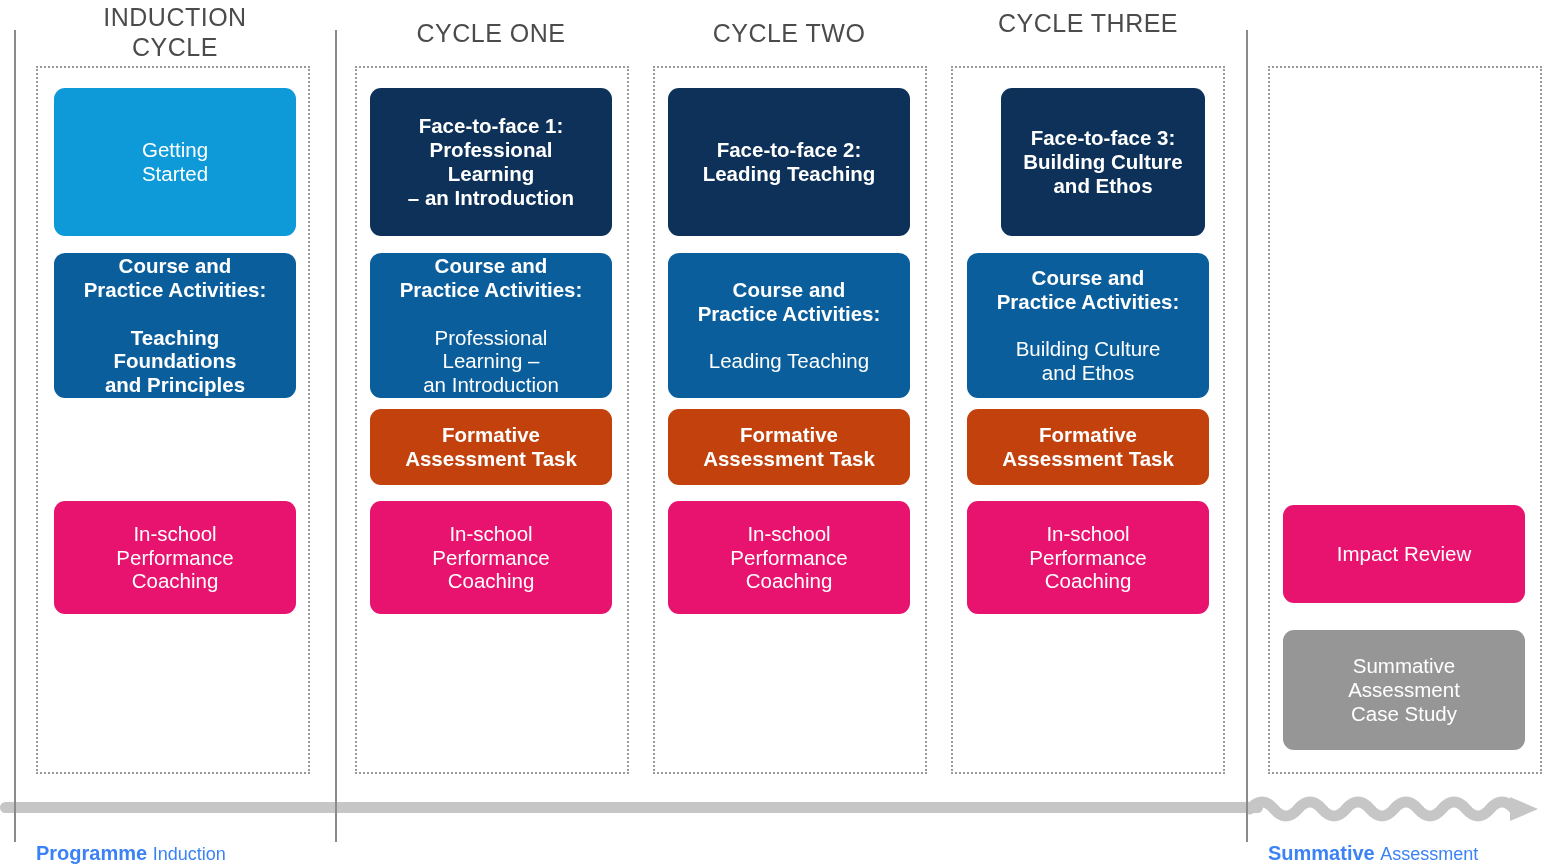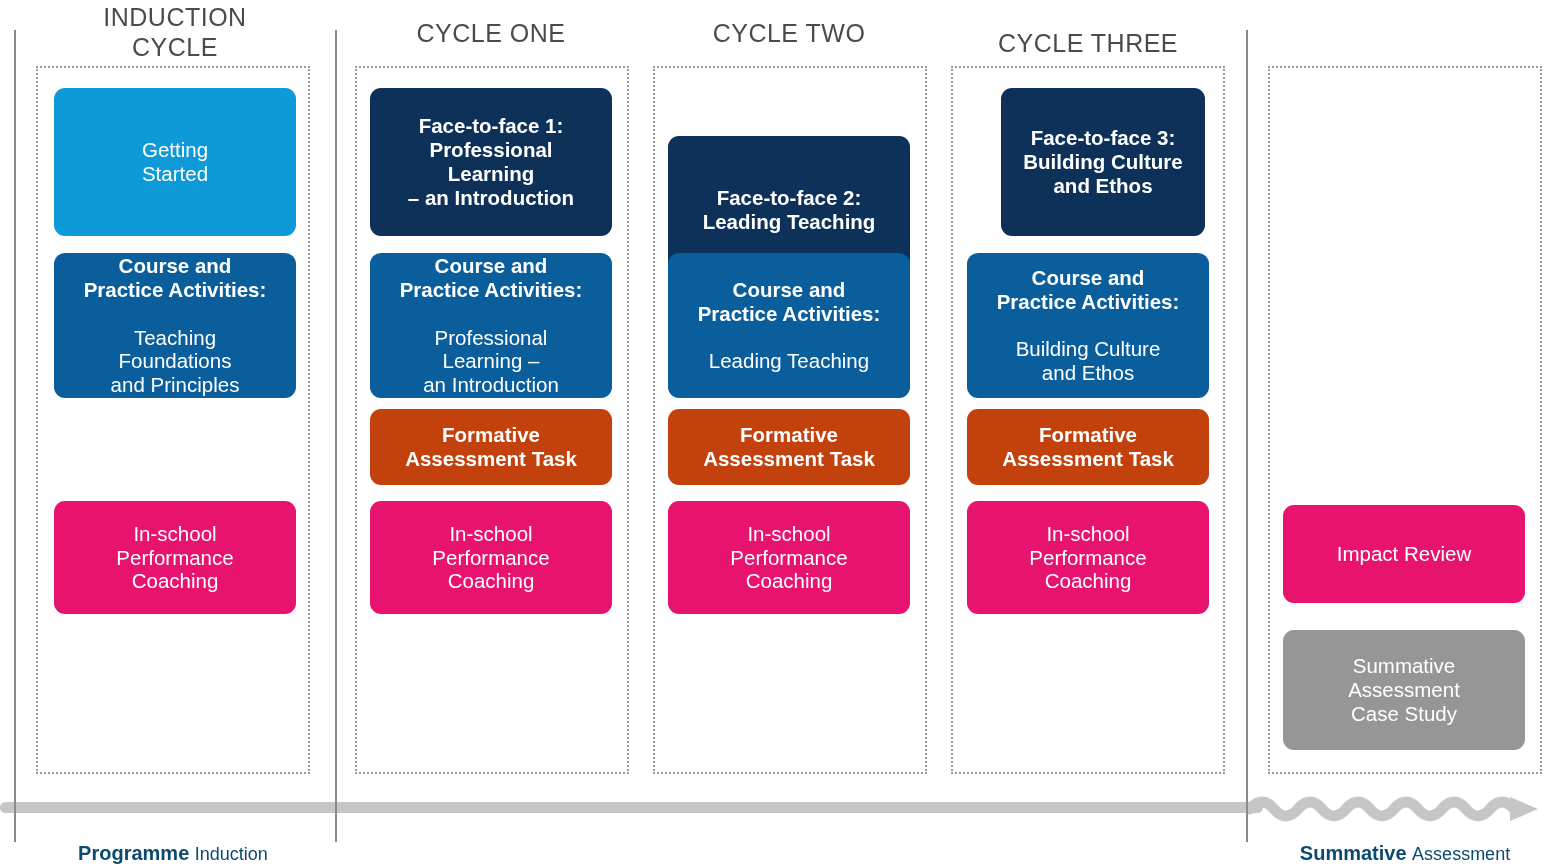--- a/index.html
+++ b/index.html
@@ -75,38 +75,37 @@
     height: 11px;
   }
   .wave-wrap { position: absolute; }
   .tl-tick {
     position: absolute;
     width: 2px;
     background: #8a8a8a;
   }
   .tl-label {
     position: absolute;
-    text-align: center;
     font-size: 20px;
-    color: #0c4a6e;
+    color: #3b82f6;
     white-space: nowrap;
   }
   .tl-label .b { font-weight: 700; }
   .tl-label .r { font-weight: 400; font-size: 18px; }
 </style>
 </head>
 <body>
 
 <div id="stage">
 
   <div class="col-header" style="left: 42px; top: 2px; width: 266px; white-space: pre-line; display: block;">INDUCTION
 CYCLE</div>
   <div class="col-header" style="left:358px; top:18px; width:266px;">CYCLE ONE</div>
   <div class="col-header" style="left:656px; top:18px; width:266px;">CYCLE TWO</div>
-  <div class="col-header" style="left:955px; top:28px; width:266px;">CYCLE THREE</div>
+  <div class="col-header" style="left:955px; top:8px; width:266px;">CYCLE THREE</div>
 
   <div class="vrule" style="left:14px;   top:30px; height:812px;"></div>
   <div class="vrule" style="left:335px;  top:30px; height:812px;"></div>
   <div class="vrule" style="left:1246px; top:30px; height:812px;"></div>
 
   <div class="dotted-col" style="left:36px;  top:66px; width:274px; height:708px;"></div>
   <div class="dotted-col" style="left:355px; top:66px; width:274px; height:708px;"></div>
   <div class="dotted-col" style="left:653px; top:66px; width:274px; height:708px;"></div>
   <div class="dotted-col" style="left:951px; top:66px; width:274px; height:708px;"></div>
   <div class="dotted-col" style="left:1268px; top:66px; width:274px; height:708px;"></div>
@@ -115,21 +114,21 @@
     <span class="ctext">
       <span class="r" style="white-space: pre-line; display: block;">Getting
 Started</span>
     </span>
   </div>
 
   <div class="card c-blue" style="left:54px; top:253px; width:242px; height:145px;">
     <span class="ctext">
       <span class="b" style="white-space: pre-line; display: block;">Course and
 Practice Activities:</span><br>
-      <span class="r" style="white-space: pre-line; display: block;">Teaching
+      <span class="r" style="white-space: pre-line; display: block; font-weight: bold;">Teaching
 Foundations
 and Principles</span>
     </span>
   </div>
 
   <div class="card c-pink" style="left:54px; top:501px; width:242px; height:113px;">
     <span class="ctext">
       <span class="r" style="white-space: pre-line; display: block;">In-school
 Performance
 Coaching</span>
@@ -163,21 +162,21 @@
   </div>
 
   <div class="card c-pink" style="left:370px; top:501px; width:242px; height:113px;">
     <span class="ctext">
       <span class="r" style="white-space: pre-line; display: block;">In-school
 Performance
 Coaching</span>
     </span>
   </div>
 
-  <div class="card c-navy" style="left:668px; top:88px; width:242px; height:148px;margin-top:48px;">
+  <div class="card c-navy" style="left:668px; top:88px; width:242px; height:148px;">
     <span class="ctext">
       <span class="b" style="white-space: pre-line; display: block;">Face-to-face 2:
 Leading Teaching</span>
     </span>
   </div>
 
   <div class="card c-blue" style="left:668px; top:253px; width:242px; height:145px;">
     <span class="ctext">
       <span class="b" style="white-space: pre-line; display: block;">Course and
 Practice Activities:</span><br>

